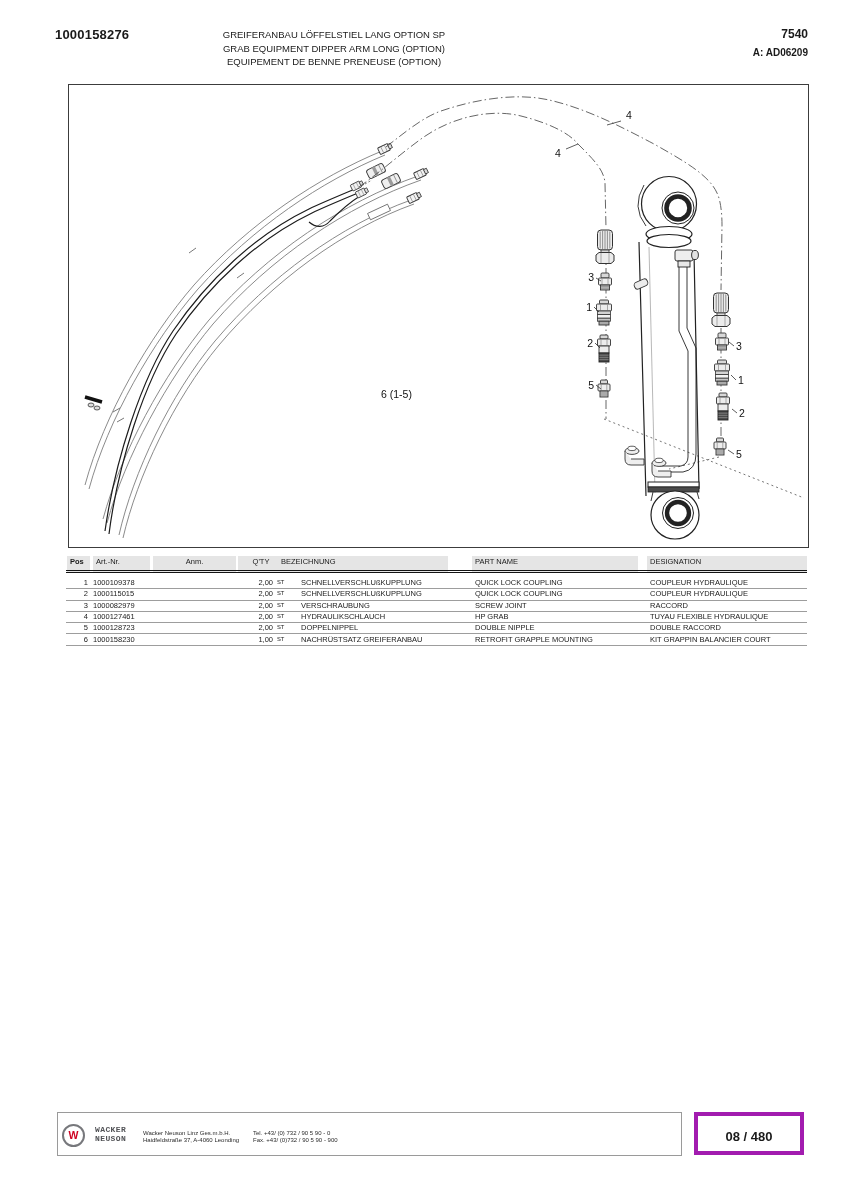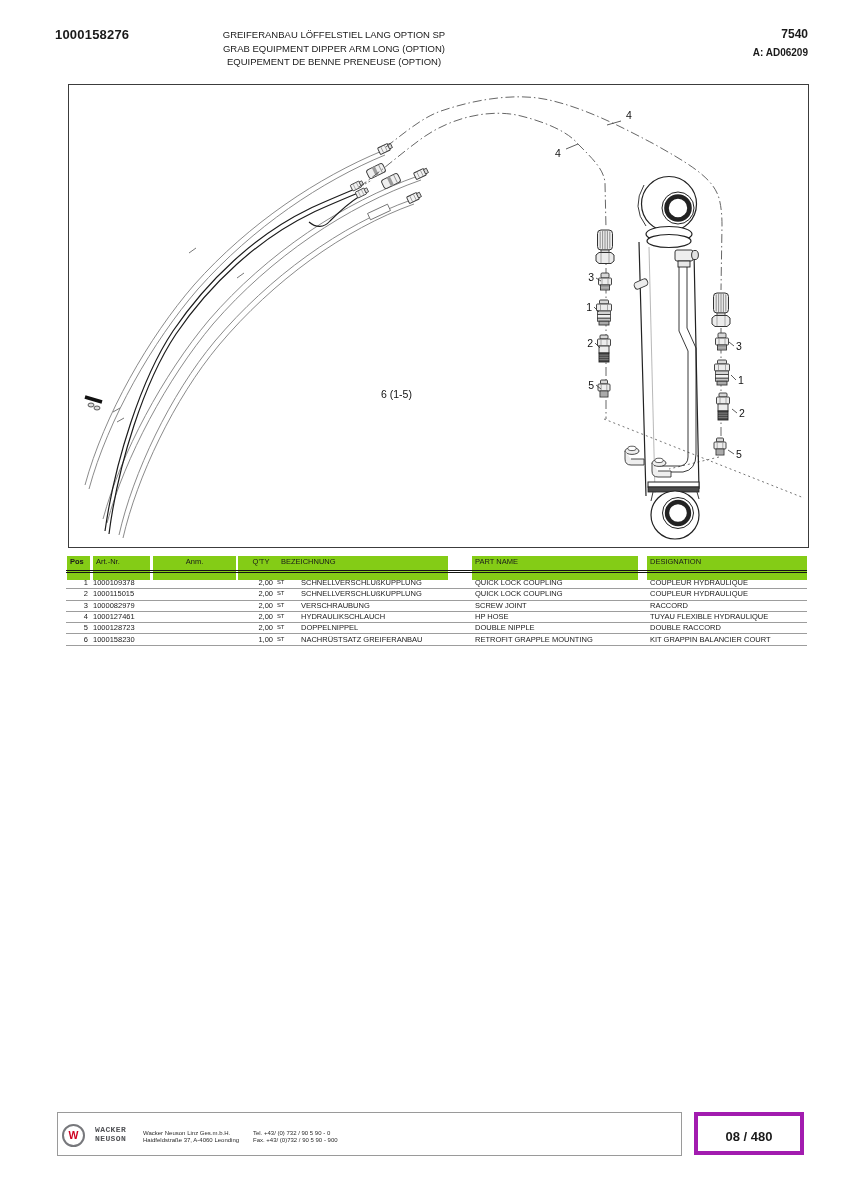--- a/index.html
+++ b/index.html
@@ -12,21 +12,21 @@
   
   .doc-number{left:55px;top:27px;font-size:13px;font-weight:bold;letter-spacing:.2px;}
   .title-block{left:0;top:28px;width:668px;text-align:center;font-size:9.5px;line-height:13.5px;}
   .head-right{right:34px;top:27px;text-align:right;}
   .head-right .group{font-size:12px;font-weight:bold;}
   .head-right .rev{font-size:10px;font-weight:bold;margin-top:6px;}
   
   .diagram-box{left:68px;top:84px;width:739px;height:462px;border:1px solid #3c3c3c;}
   
   .parts-table{left:66px;top:556px;width:741px;height:96px;font-size:7.5px;}
-  .hcell{position:absolute;top:0;height:24px;line-height:12px;background:#84cc16;
+  .hcell{position:absolute;top:0;height:16px;line-height:12px;background:#e5e5e5;
          white-space:nowrap;padding-left:3px;box-sizing:border-box;}
   .hrule{position:absolute;left:0;top:14px;width:741px;height:3px;
          border-top:1px solid #141414;border-bottom:1px solid #141414;box-sizing:border-box;}
   .trow{position:absolute;left:0;width:741px;height:11.3px;line-height:11.3px;
         border-bottom:1px solid #9d9d9d;white-space:nowrap;}
   .trow span{position:absolute;top:0;height:11.3px;line-height:11.6px;}
   .c-pos{left:0;width:22px;text-align:right;}
   .c-art{left:27px;}
   .c-qty{left:160px;width:47px;text-align:right;}
   .c-unit{left:211px;font-size:5.8px;}
@@ -299,21 +299,21 @@
     <span class="c-bez">VERSCHRAUBUNG</span>
     <span class="c-part">SCREW JOINT</span>
     <span class="c-des">RACCORD</span>
   </div>
   <div class="trow" style="top:54.9px;">
     <span class="c-pos">4</span>
     <span class="c-art">1000127461</span>
     <span class="c-qty">2,00</span>
     <span class="c-unit">ST</span>
     <span class="c-bez">HYDRAULIKSCHLAUCH</span>
-    <span class="c-part">HP HOSE</span>
+    <span class="c-part">HP GRAB</span>
     <span class="c-des">TUYAU FLEXIBLE HYDRAULIQUE</span>
   </div>
   <div class="trow" style="top:66.2px;">
     <span class="c-pos">5</span>
     <span class="c-art">1000128723</span>
     <span class="c-qty">2,00</span>
     <span class="c-unit">ST</span>
     <span class="c-bez">DOPPELNIPPEL</span>
     <span class="c-part">DOUBLE NIPPLE</span>
     <span class="c-des">DOUBLE RACCORD</span>

